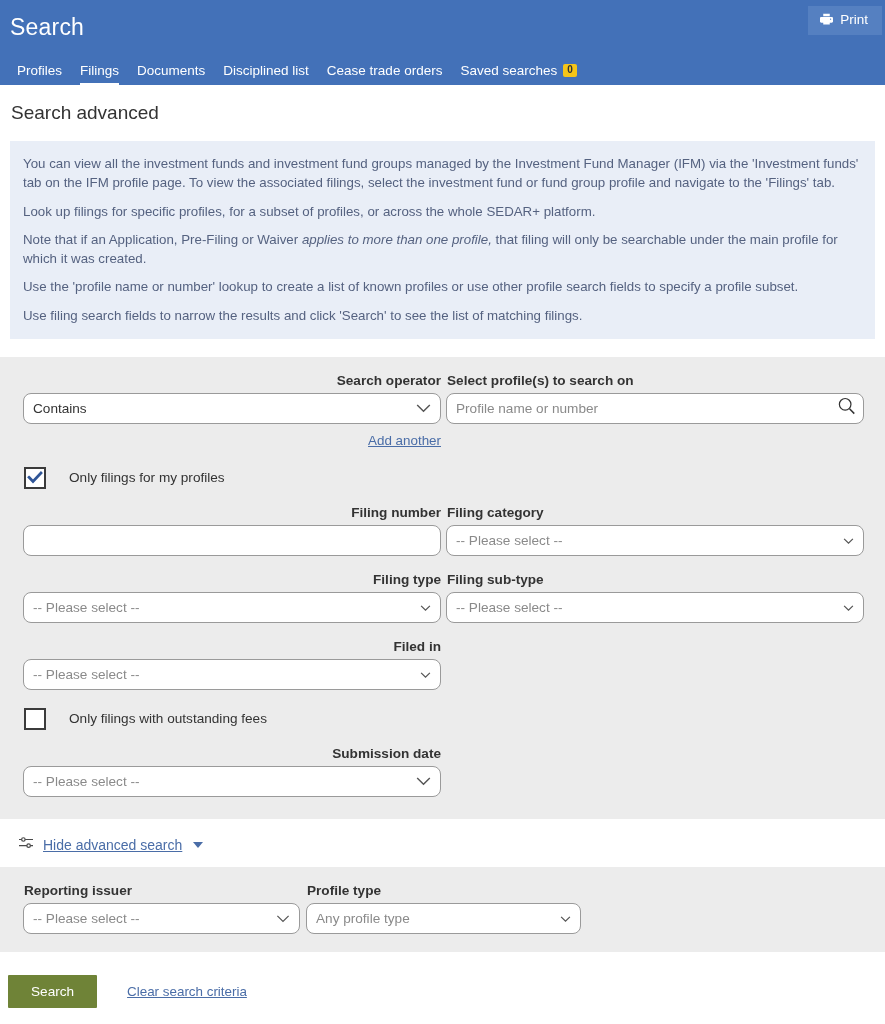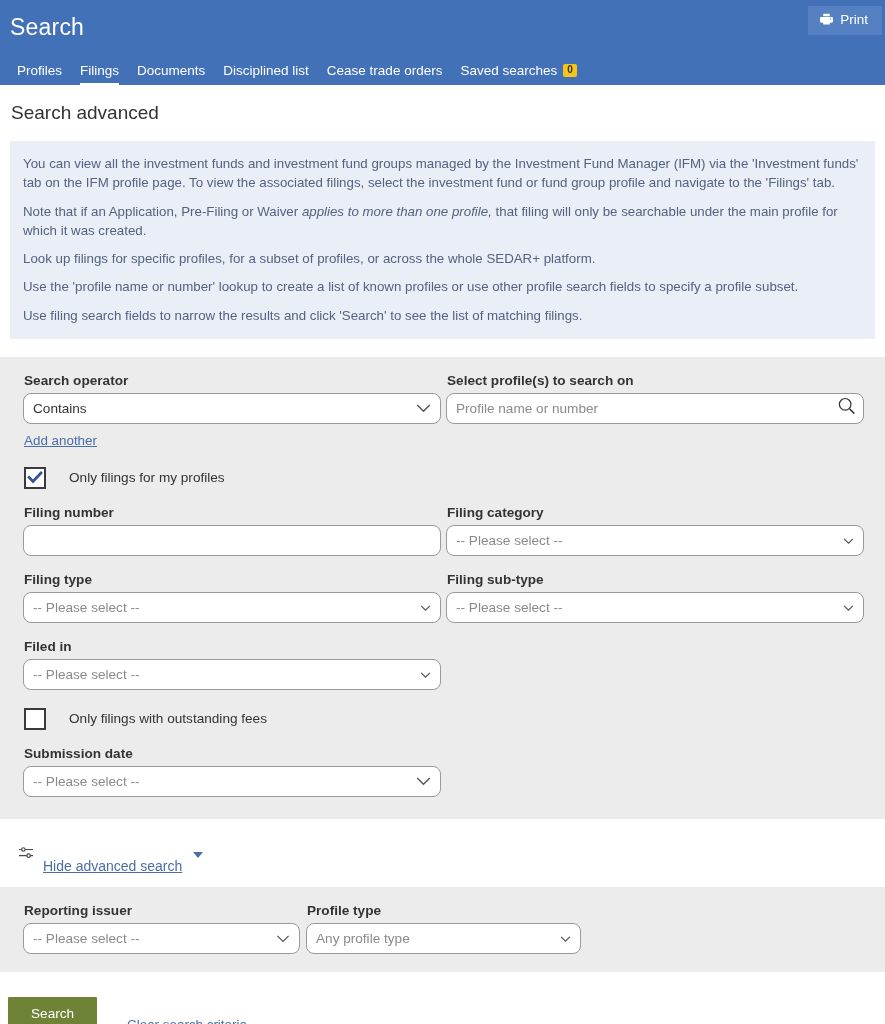--- a/index.html
+++ b/index.html
@@ -109,21 +109,21 @@
     margin: 18px 0 0 0;
     background: #ececec;
     padding: 16px 21px 22px 23px;
   }
   .panel-advanced {
     margin-top: 13px;
     padding: 16px 21px 18px 23px;
   }
 
   .row { display: flex; gap: 0; }
-  .col-left  { width: 418px; flex: 0 0 418px; }
+  .col-left  { width: 418px; flex: 0 0 418px; text-align: right; }
   .col-right { width: 418px; flex: 0 0 418px; margin-left: 5px; }
 
   label.field-label {
     display: block;
     font-size: 13.6px;
     font-weight: bold;
     color: #333333;
     margin: 0 0 5px 1px;
   }
 
@@ -159,21 +159,20 @@
     transform: translateY(-50%);
     pointer-events: none;
   }
 
   .link {
     color: #4a6da7;
     text-decoration: underline;
     font-size: 13.4px;
     cursor: pointer;
     display: inline-block;
-    margin-top: 22px;
   }
   .add-another { margin: 9px 0 0 1px; }
 
   .checkbox-row {
     display: flex;
     align-items: center;
     gap: 23px;
     margin: 18px 0 0 1px;
   }
   .cb {
@@ -263,22 +262,22 @@
       <span>Saved searches</span>
       <span class="badge">0</span>
     </div>
   </div>
 </div>
 
 <div class="page-title">Search advanced</div>
 
 <div class="info-panel">
   <p>You can view all the investment funds and investment fund groups managed by the Investment Fund Manager (IFM) via the 'Investment funds' tab on the IFM profile page. To view the associated filings, select the investment fund or fund group profile and navigate to the 'Filings' tab.</p>
+  <p>Look up filings for specific profiles, for a subset of profiles, or across the whole SEDAR+ platform.</p>
   <p><span>Note that if an Application, Pre-Filing or Waiver </span><em>applies to more than one profile,</em><span> that filing will only be searchable under the main profile for which it was created.</span></p>
-  <p>Look up filings for specific profiles, for a subset of profiles, or across the whole SEDAR+ platform.</p>
   <p>Use the 'profile name or number' lookup to create a list of known profiles or use other profile search fields to specify a profile subset.</p>
   <p>Use filing search fields to narrow the results and click 'Search' to see the list of matching filings.</p>
 </div>
 
 <div class="form-panel">
 
   <div class="row">
     <div class="col-left">
       <label class="field-label">Search operator</label>
       <div class="select-wrap">

